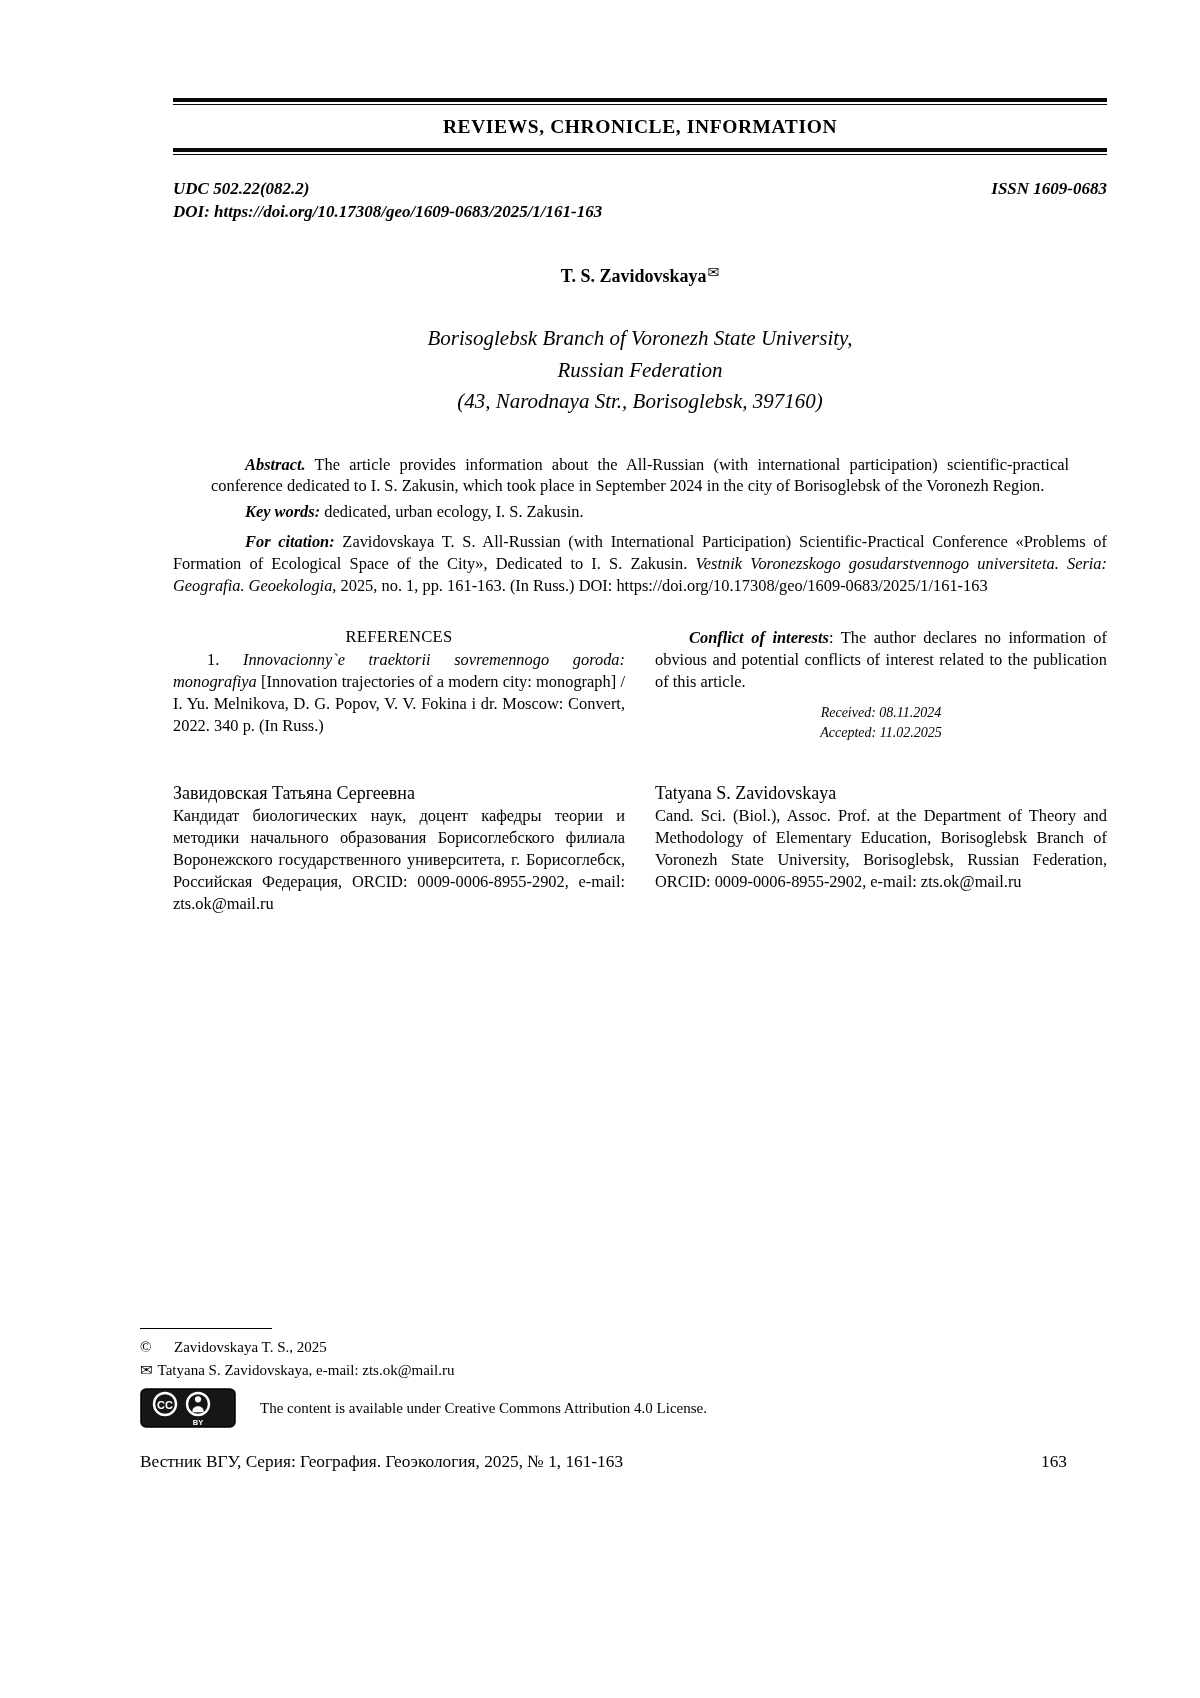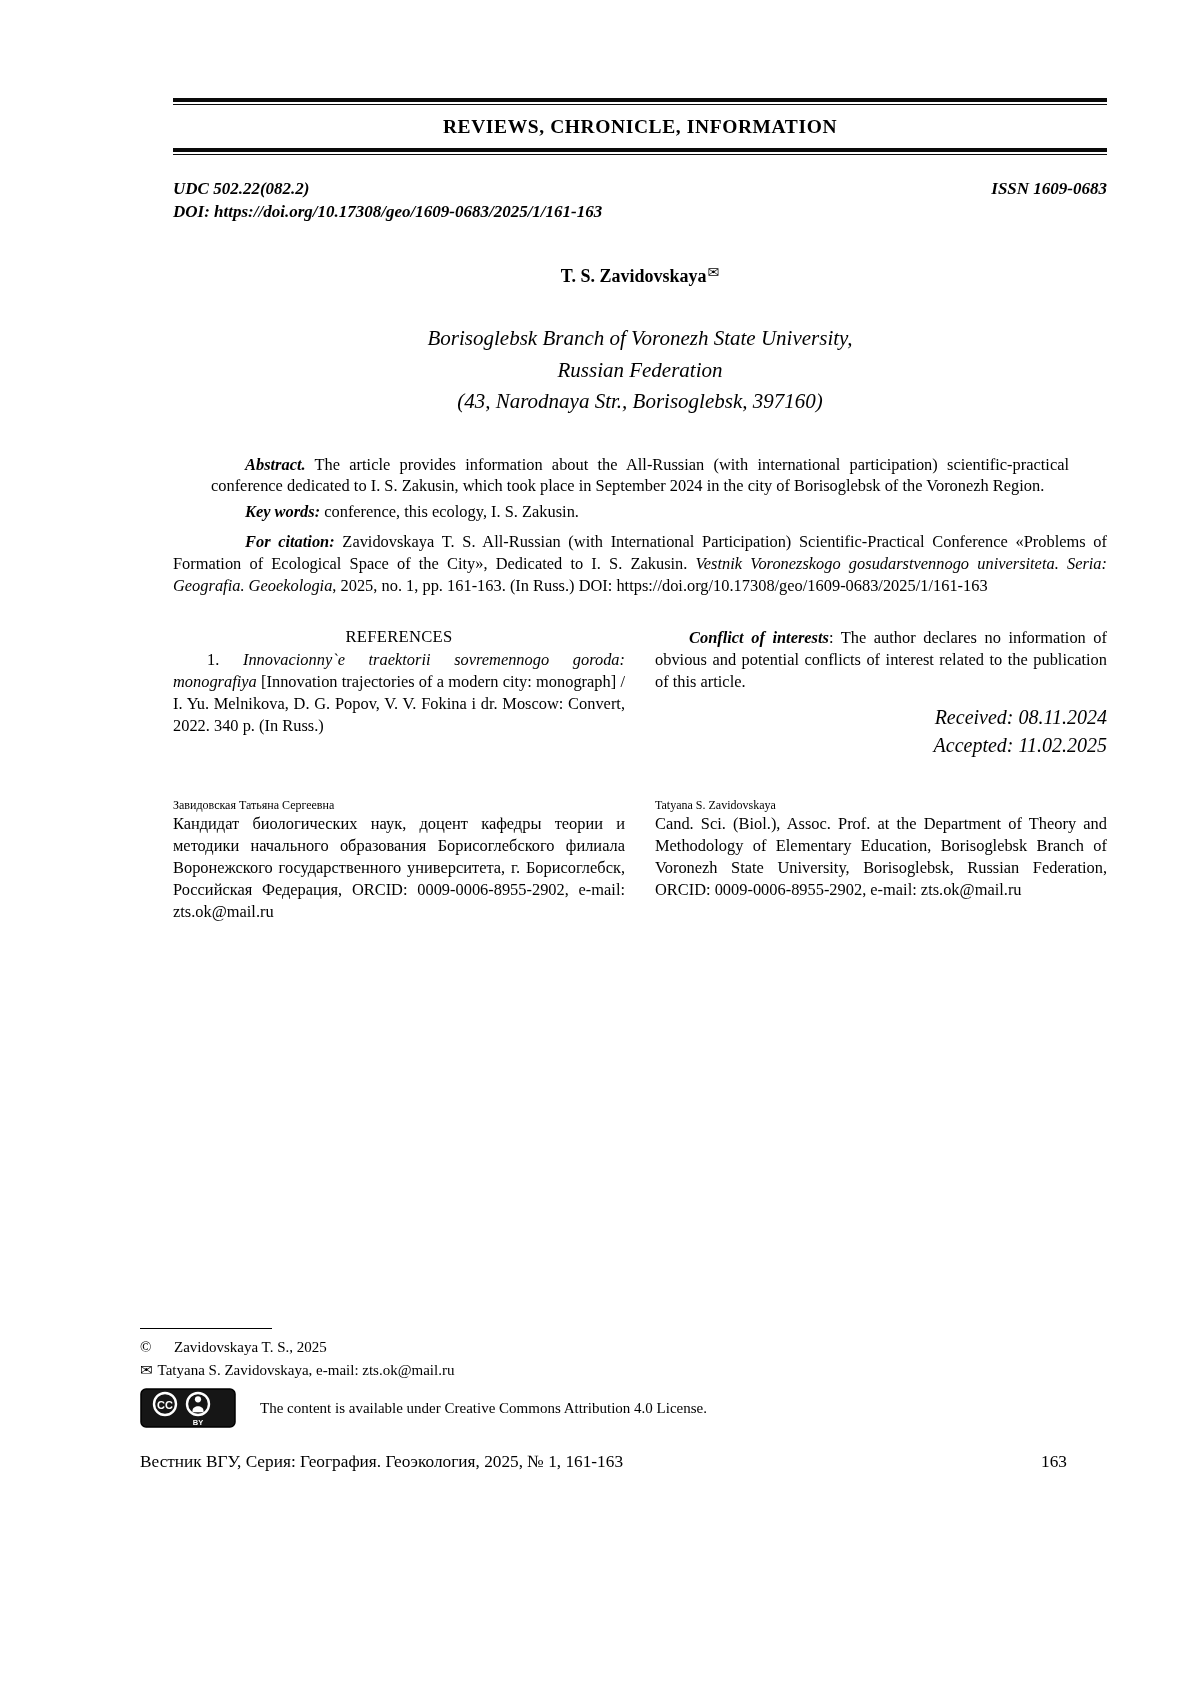--- a/index.html
+++ b/index.html
@@ -31,22 +31,22 @@
   .affiliation span { display:block; }
 
   .abstract-block { margin:36px 38px 0 38px; }
   p.para { font-size:16.4px; line-height:1.34; text-align:justify; }
   .indent { text-indent:34px; }
   .kw { margin-top:4px; }
   .citation { margin-top:8px; text-indent:72px; }
 
   .columns { margin-top:30px; display:grid; grid-template-columns:1fr 1fr; column-gap:30px; row-gap:38px; }
   .refs-heading { text-align:center; font-size:16.6px; letter-spacing:.3px; margin-bottom:2px; }
-  .dates { margin-top:10px; text-align:right; font-style:italic; font-size:20px; line-height:1.4; }
-  .bio-name { font-size:12px; line-height:1.34; }
+  .dates { margin-top:10px; text-align:center; font-style:italic; font-size:14px; line-height:1.4; }
+  .bio-name { font-size:18px; line-height:1.34; }
 
   .footer { position:absolute; left:140px; right:133px; bottom:226px; font-size:15px; }
   .footer-rule { width:132px; border-top:1.5px solid #000; margin-bottom:7px; }
   .fline { line-height:1.55; }
   .copyright-sym { display:inline-block; width:34px; }
   .mailline .mail-icon { margin-right:5px; font-size:15px; }
   .cc-row { display:flex; align-items:center; gap:24px; margin-top:6px; }
   .license-text { font-size:15px; }
   .journal-row { display:flex; justify-content:space-between; margin-top:24px; font-size:17.3px; }
 </style>
@@ -71,21 +71,21 @@
   </div>
 
   <div class="affiliation">
     <span>Borisoglebsk Branch of Voronezh State University,</span>
     <span>Russian Federation</span>
     <span>(43, Narodnaya Str., Borisoglebsk, 397160)</span>
   </div>
 
   <div class="abstract-block">
     <p class="para indent"><span class="bi">Abstract.</span><span> The article provides information about the All-Russian (with international participation) scientific-practical conference dedicated to I. S. Zakusin, which took place in September 2024 in the city of Borisoglebsk of the Voronezh Region.</span></p>
-    <p class="para indent kw"><span class="bi">Key words:</span><span> conference, this ecology, I. S. Zakusin.</span></p>
+    <p class="para indent kw"><span class="bi">Key words:</span><span> dedicated, urban ecology, I. S. Zakusin.</span></p>
   </div>
 
   <p class="para citation"><span class="bi">For citation:</span><span> Zavidovskaya T. S. All-Russian (with International Participation) Scientific-Practical Conference «Problems of Formation of Ecological Space of the City», Dedicated to I. S. Zakusin. </span><span class="it">Vestnik Voronezskogo gosudarstvennogo universiteta. Seria: Geografia. Geoekologia</span><span>, 2025, no. 1, pp. 161-163. (In Russ.) DOI: https://doi.org/10.17308/geo/1609-0683/2025/1/161-163</span></p>
 
   <div class="columns">
 
     <div>
       <div class="refs-heading">REFERENCES</div>
       <p class="para indent"><span>1. </span><span class="it">Innovacionny`e traektorii sovremennogo goroda: monografiya</span><span> [Innovation trajectories of a modern city: monograph] / I. Yu. Melnikova, D. G. Popov, V. V. Fokina i dr. Moscow: Convert, 2022. 340 p. (In Russ.)</span></p>
     </div>

